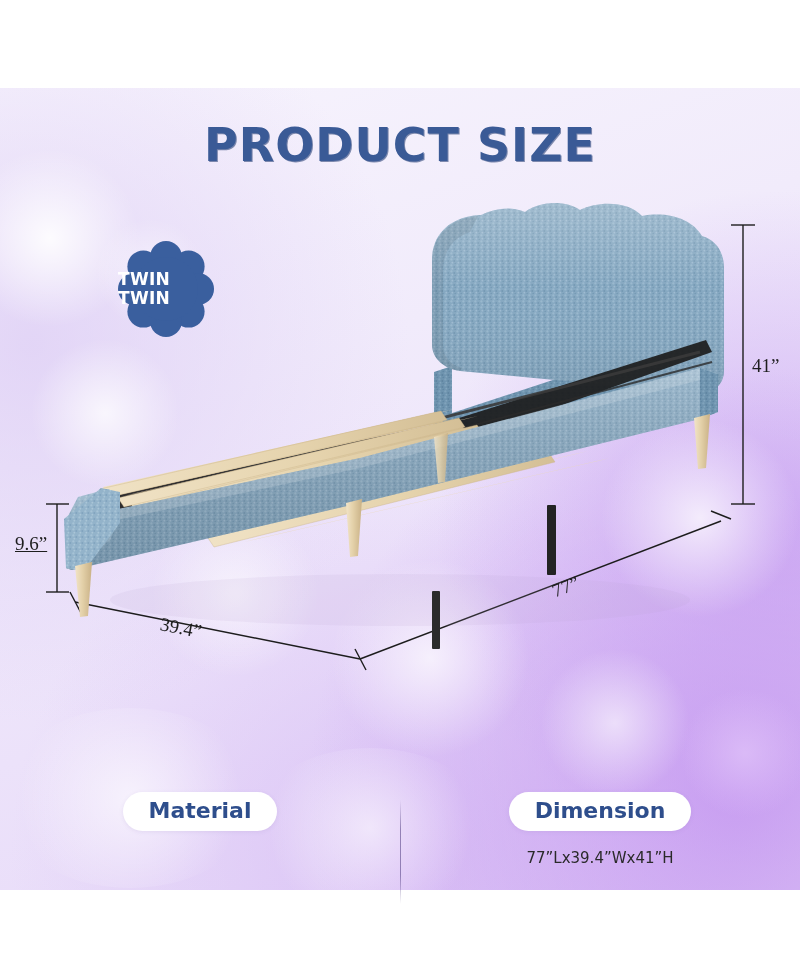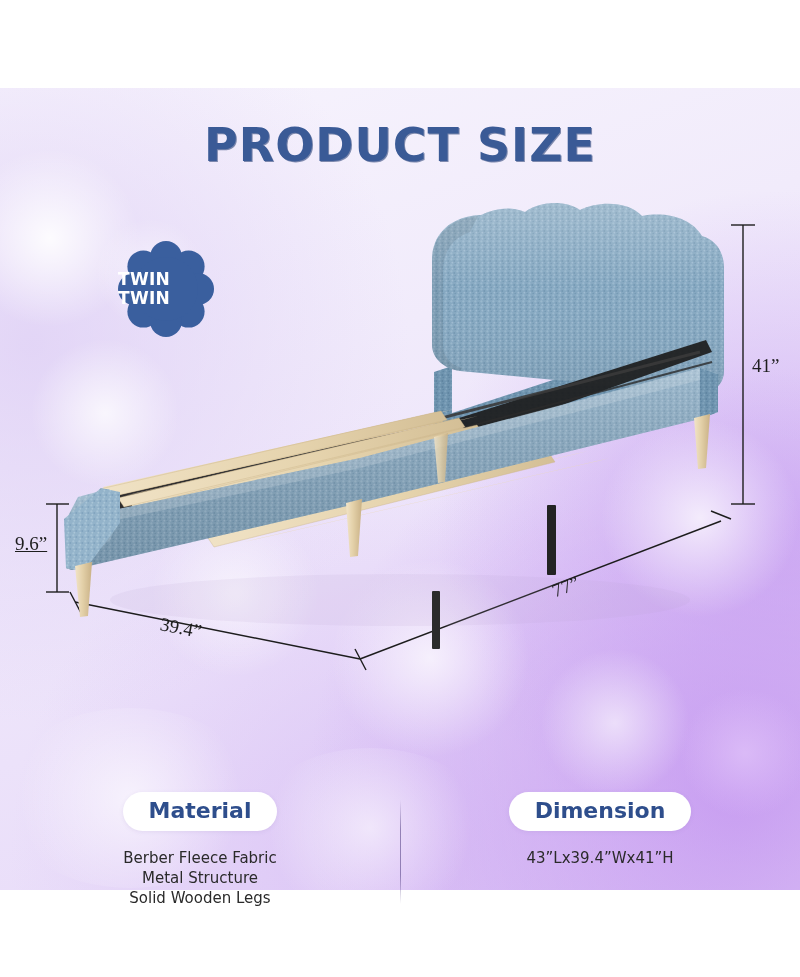--- a/index.html
+++ b/index.html
@@ -370,29 +370,24 @@
 
   <div class="dim dim-41">41”</div>
   <div class="dim dim-96">9.6”</div>
   <div class="dim dim-394">39.4”</div>
   <div class="dim dim-77">77”</div>
 
   <div class="specs">
 
     <div class="spec">
       <div class="spec-pill">Material</div>
-      <div class="spec-body">
-        <div>Berber Fleece Fabric</div>
-        <div>Metal Structure</div>
-        <div>Solid Wooden Legs</div>
-      </div>
     </div>
 
     <div class="spec">
       <div class="spec-pill">Dimension</div>
       <div class="spec-body">
-        <div>43”Lx39.4”Wx41”H</div>
+        <div>77”Lx39.4”Wx41”H</div>
       </div>
     </div>
 
 
   </div>
 </div>
 
 </body></html>

